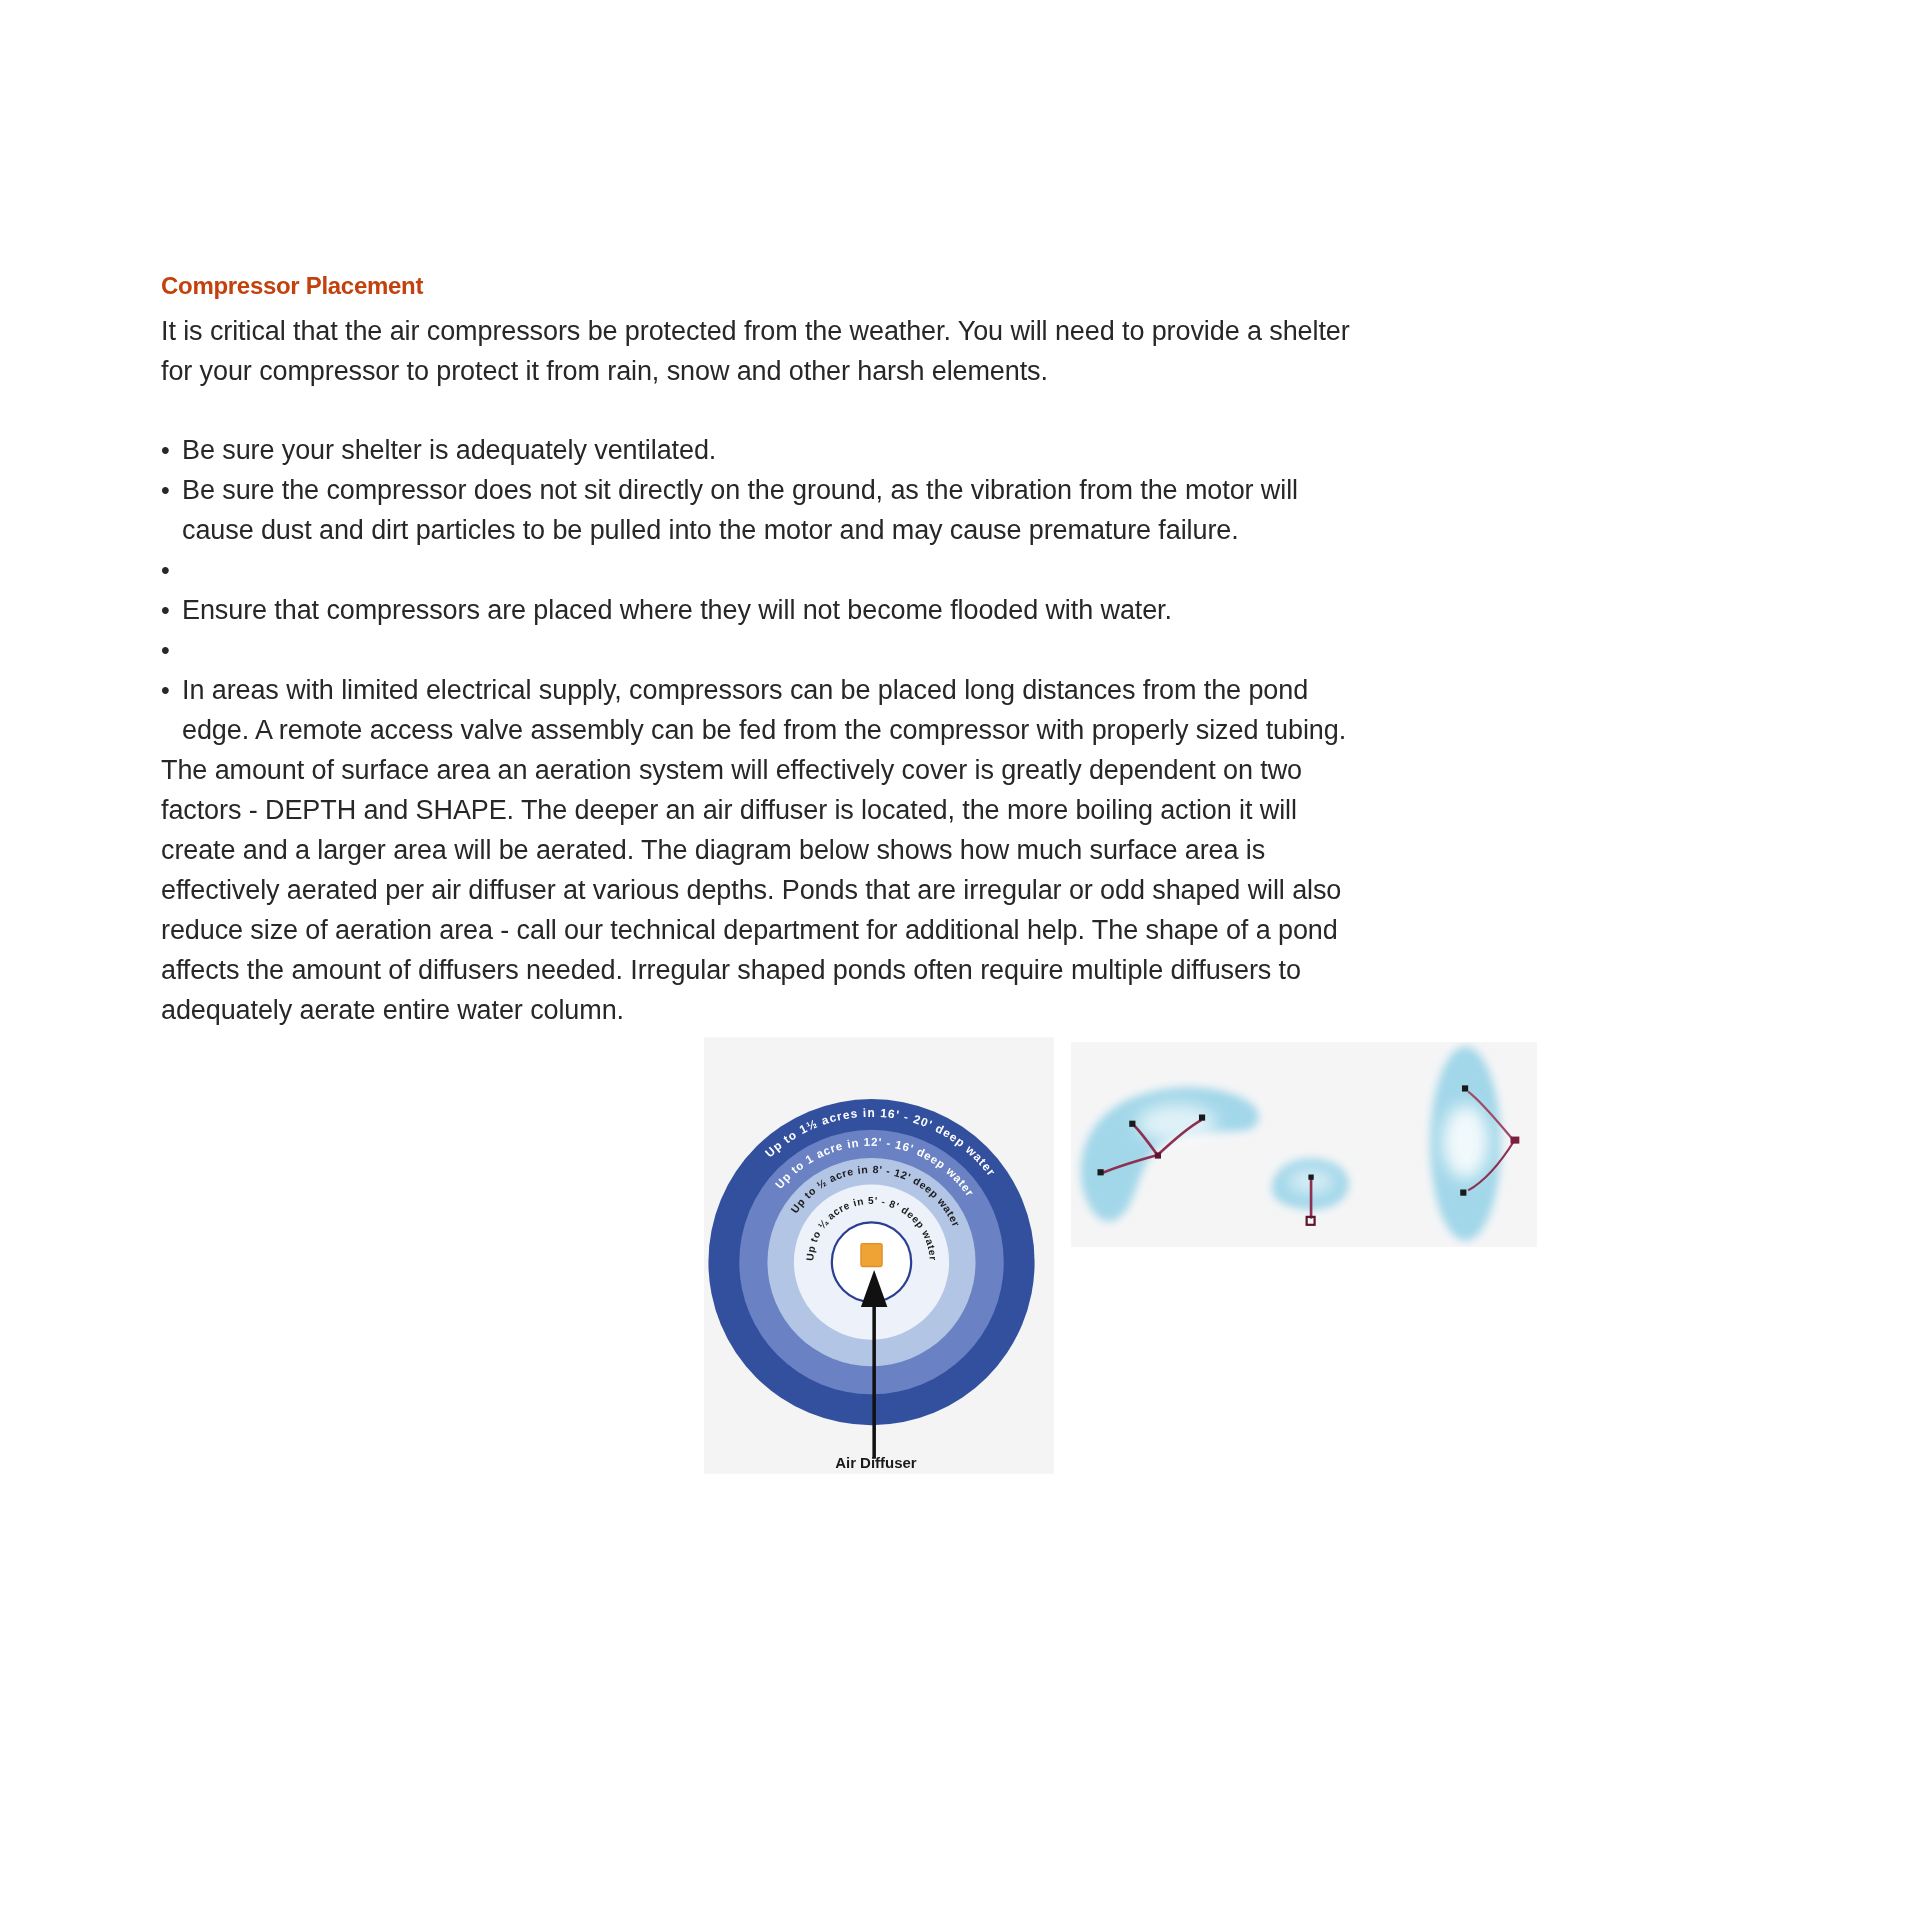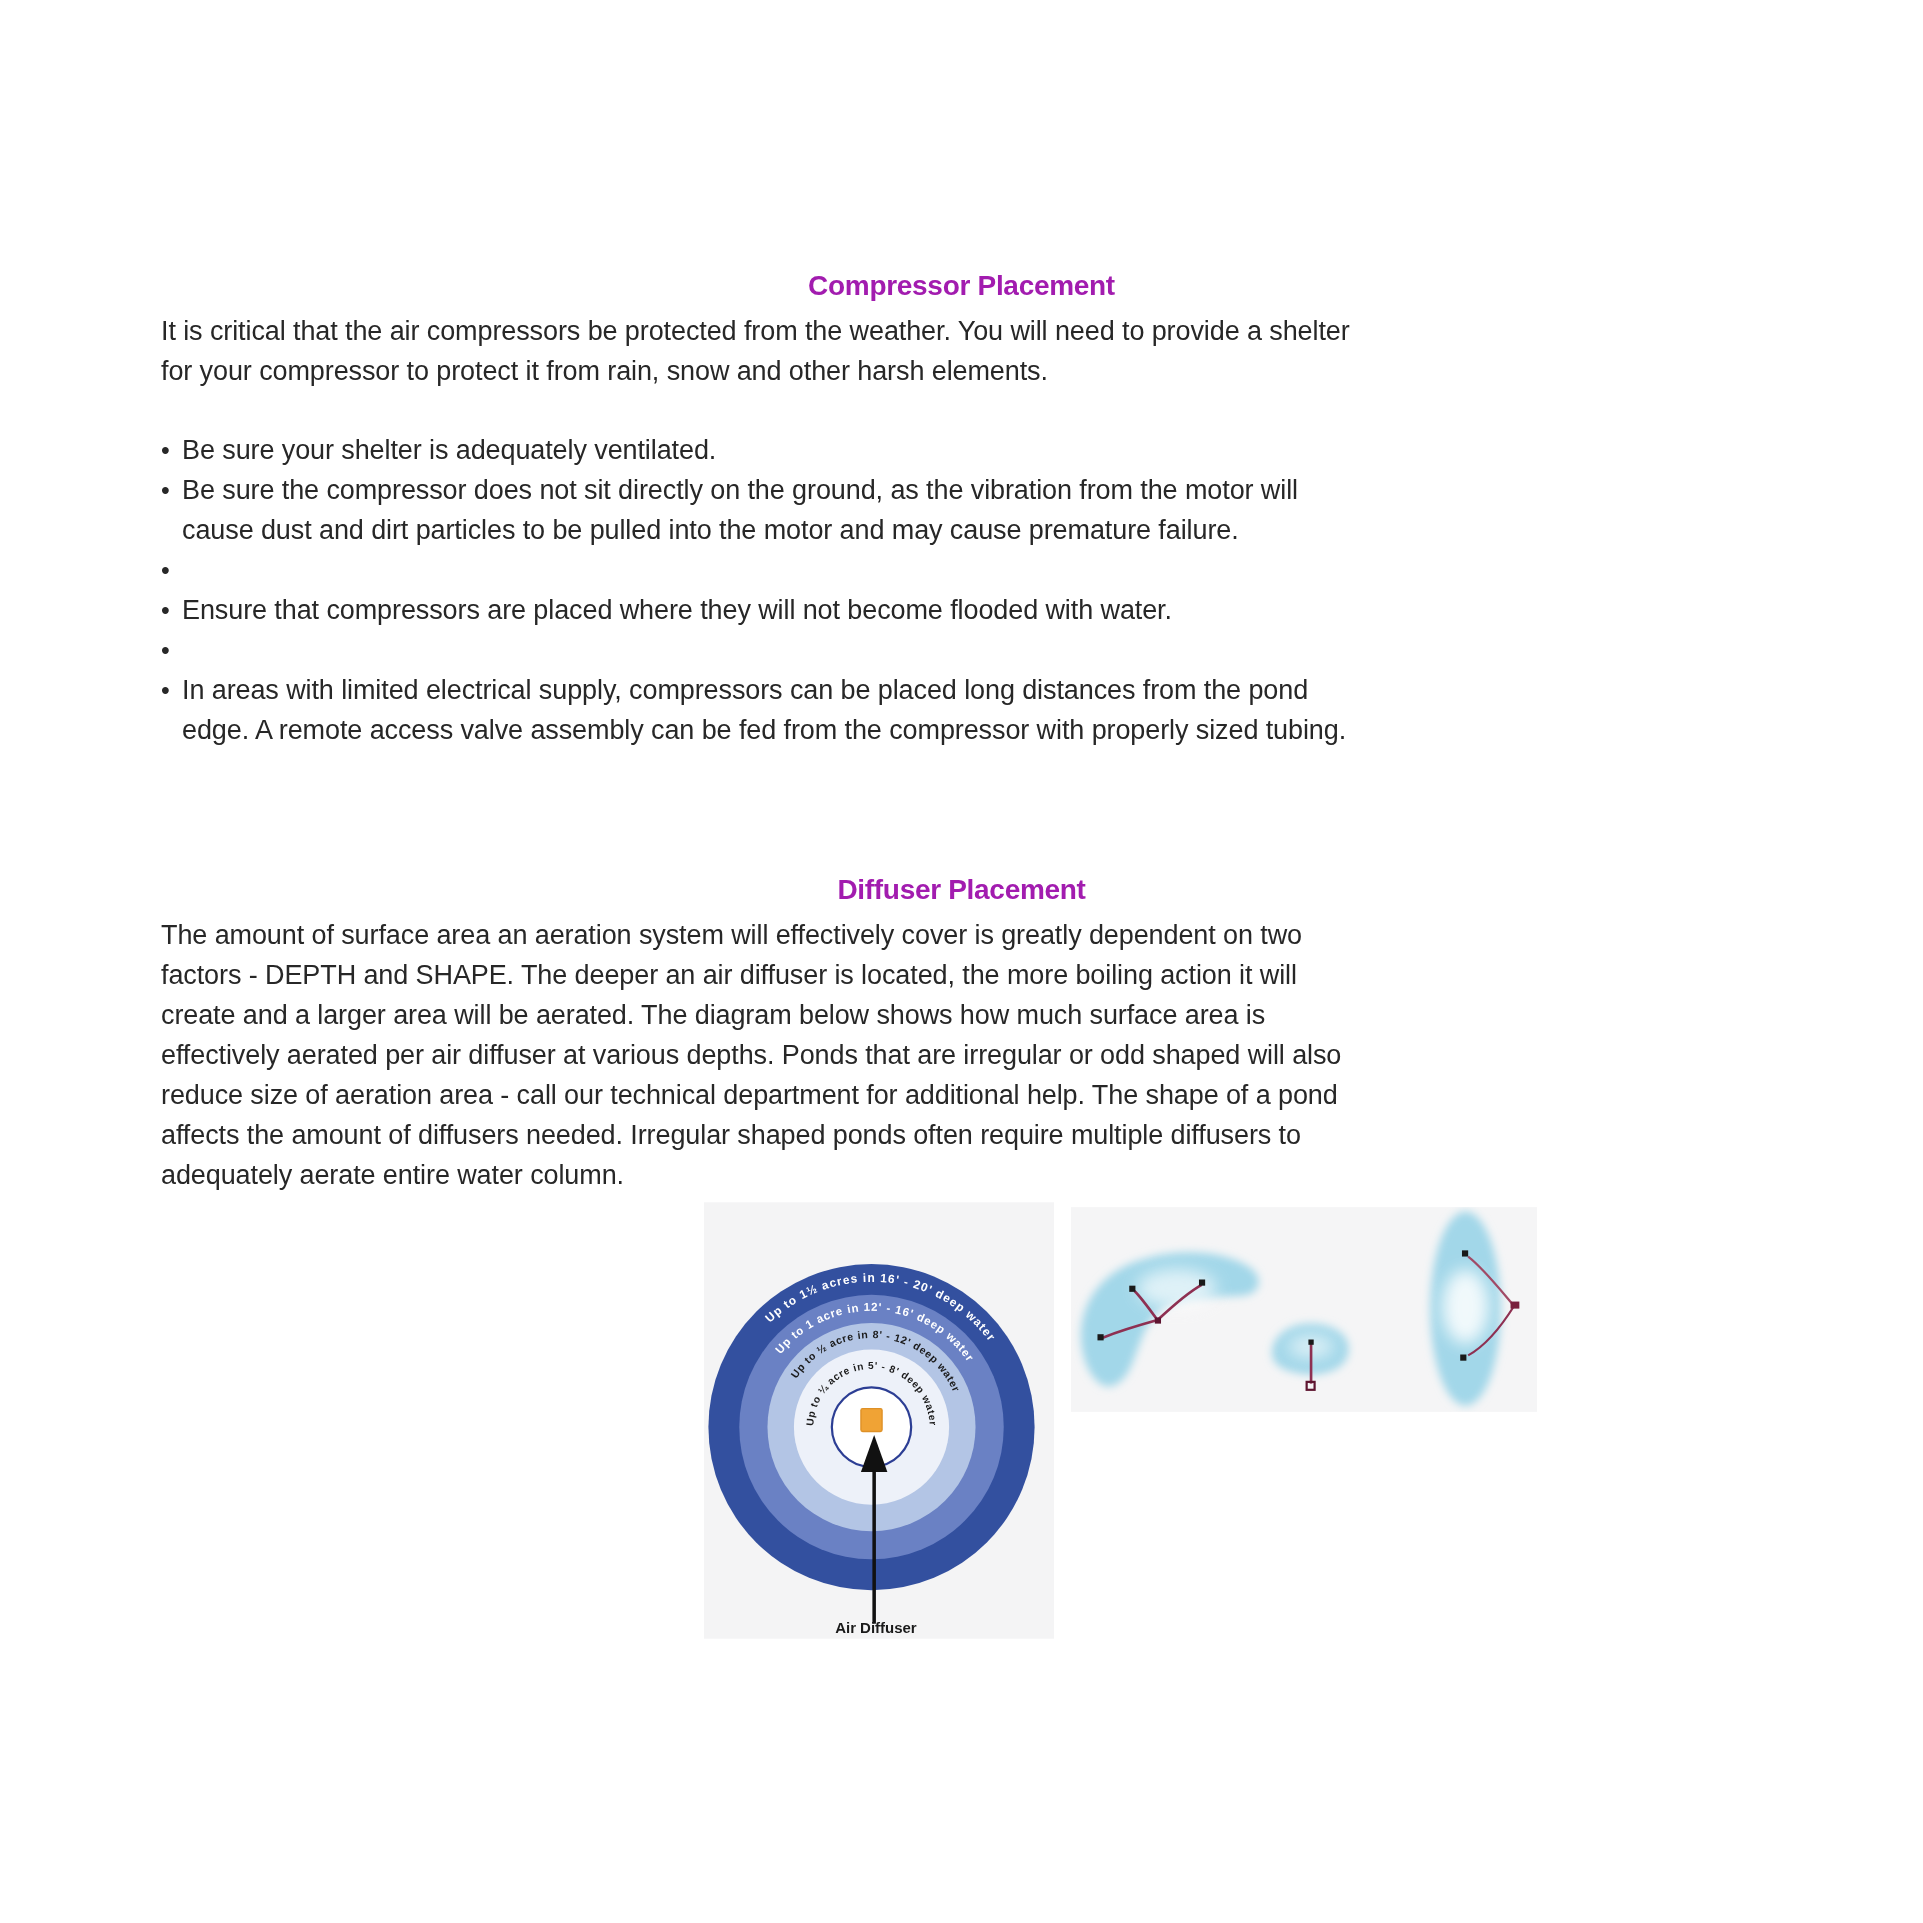--- a/index.html
+++ b/index.html
@@ -1,19 +1,19 @@
 <!DOCTYPE html>
 <html style="font-size:14px"><head>
 <meta charset="utf-8">
 <style>
   html,body { margin:0; padding:0; background:#ffffff; }
   body { width:1923px; height:1923px; font-family:"Liberation Sans", sans-serif; color:#272727; }
   .page { position:relative; width:1923px; height:1923px; overflow:hidden; background:#ffffff; }
   .content { position:absolute; left:161px; top:270px; width:1601px; }
-  .sec-heading { font-size:28px; font-weight:bold; color:#a21caf; margin:0 0 8.8px 0; line-height:32px; letter-spacing:-0.3px;text-align:center; }
+  .sec-heading { font-size:24px; font-weight:bold; color:#c2410c; margin:0 0 8.8px 0; line-height:32px; letter-spacing:-0.3px; }
   .sec2 { margin-top:124px; }
   .body-text { font-size:27px; line-height:40px; white-space:pre-line; letter-spacing:-0.1px; margin:0; }
   .bullets { margin-top:39px; }
   .bullet { display:flex; align-items:flex-start; }
   .bullet .dot { width:21px; flex:0 0 21px; font-size:25px; line-height:40px; }
   .bullet .btext { font-size:27px; line-height:40px; white-space:pre-line; letter-spacing:-0.1px; }
   .bottom-row { position:relative; margin-top:7px; height:468px; }
   .example-block { position:absolute; left:0; top:90px; width:494px; }
   .example-label { font-size:27px; line-height:40px; }
   .example-body { margin-top:31px; font-size:27px; line-height:40px; white-space:pre-line; letter-spacing:-0.1px; }
@@ -53,21 +53,20 @@
       <div class="bullet">
         <span class="dot">•</span>
       </div>
       <div class="bullet">
         <span class="dot">•</span>
         <span class="btext">In areas with limited electrical supply, compressors can be placed long distances from the pond
 edge. A remote access valve assembly can be fed from the compressor with properly sized tubing.</span>
       </div>
     </div>
 
-    <h1 class="sec-heading sec2">Diffuser Placement</h1>
     <p class="body-text">The amount of surface area an aeration system will effectively cover is greatly dependent on two
 factors - DEPTH and SHAPE. The deeper an air diffuser is located, the more boiling action it will
 create and a larger area will be aerated. The diagram below shows how much surface area is
 effectively aerated per air diffuser at various depths. Ponds that are irregular or odd shaped will also
 reduce size of aeration area - call our technical department for additional help. The shape of a pond
 affects the amount of diffusers needed. Irregular shaped ponds often require multiple diffusers to
 adequately aerate entire water column.</p>
 
     <div class="bottom-row">
 

